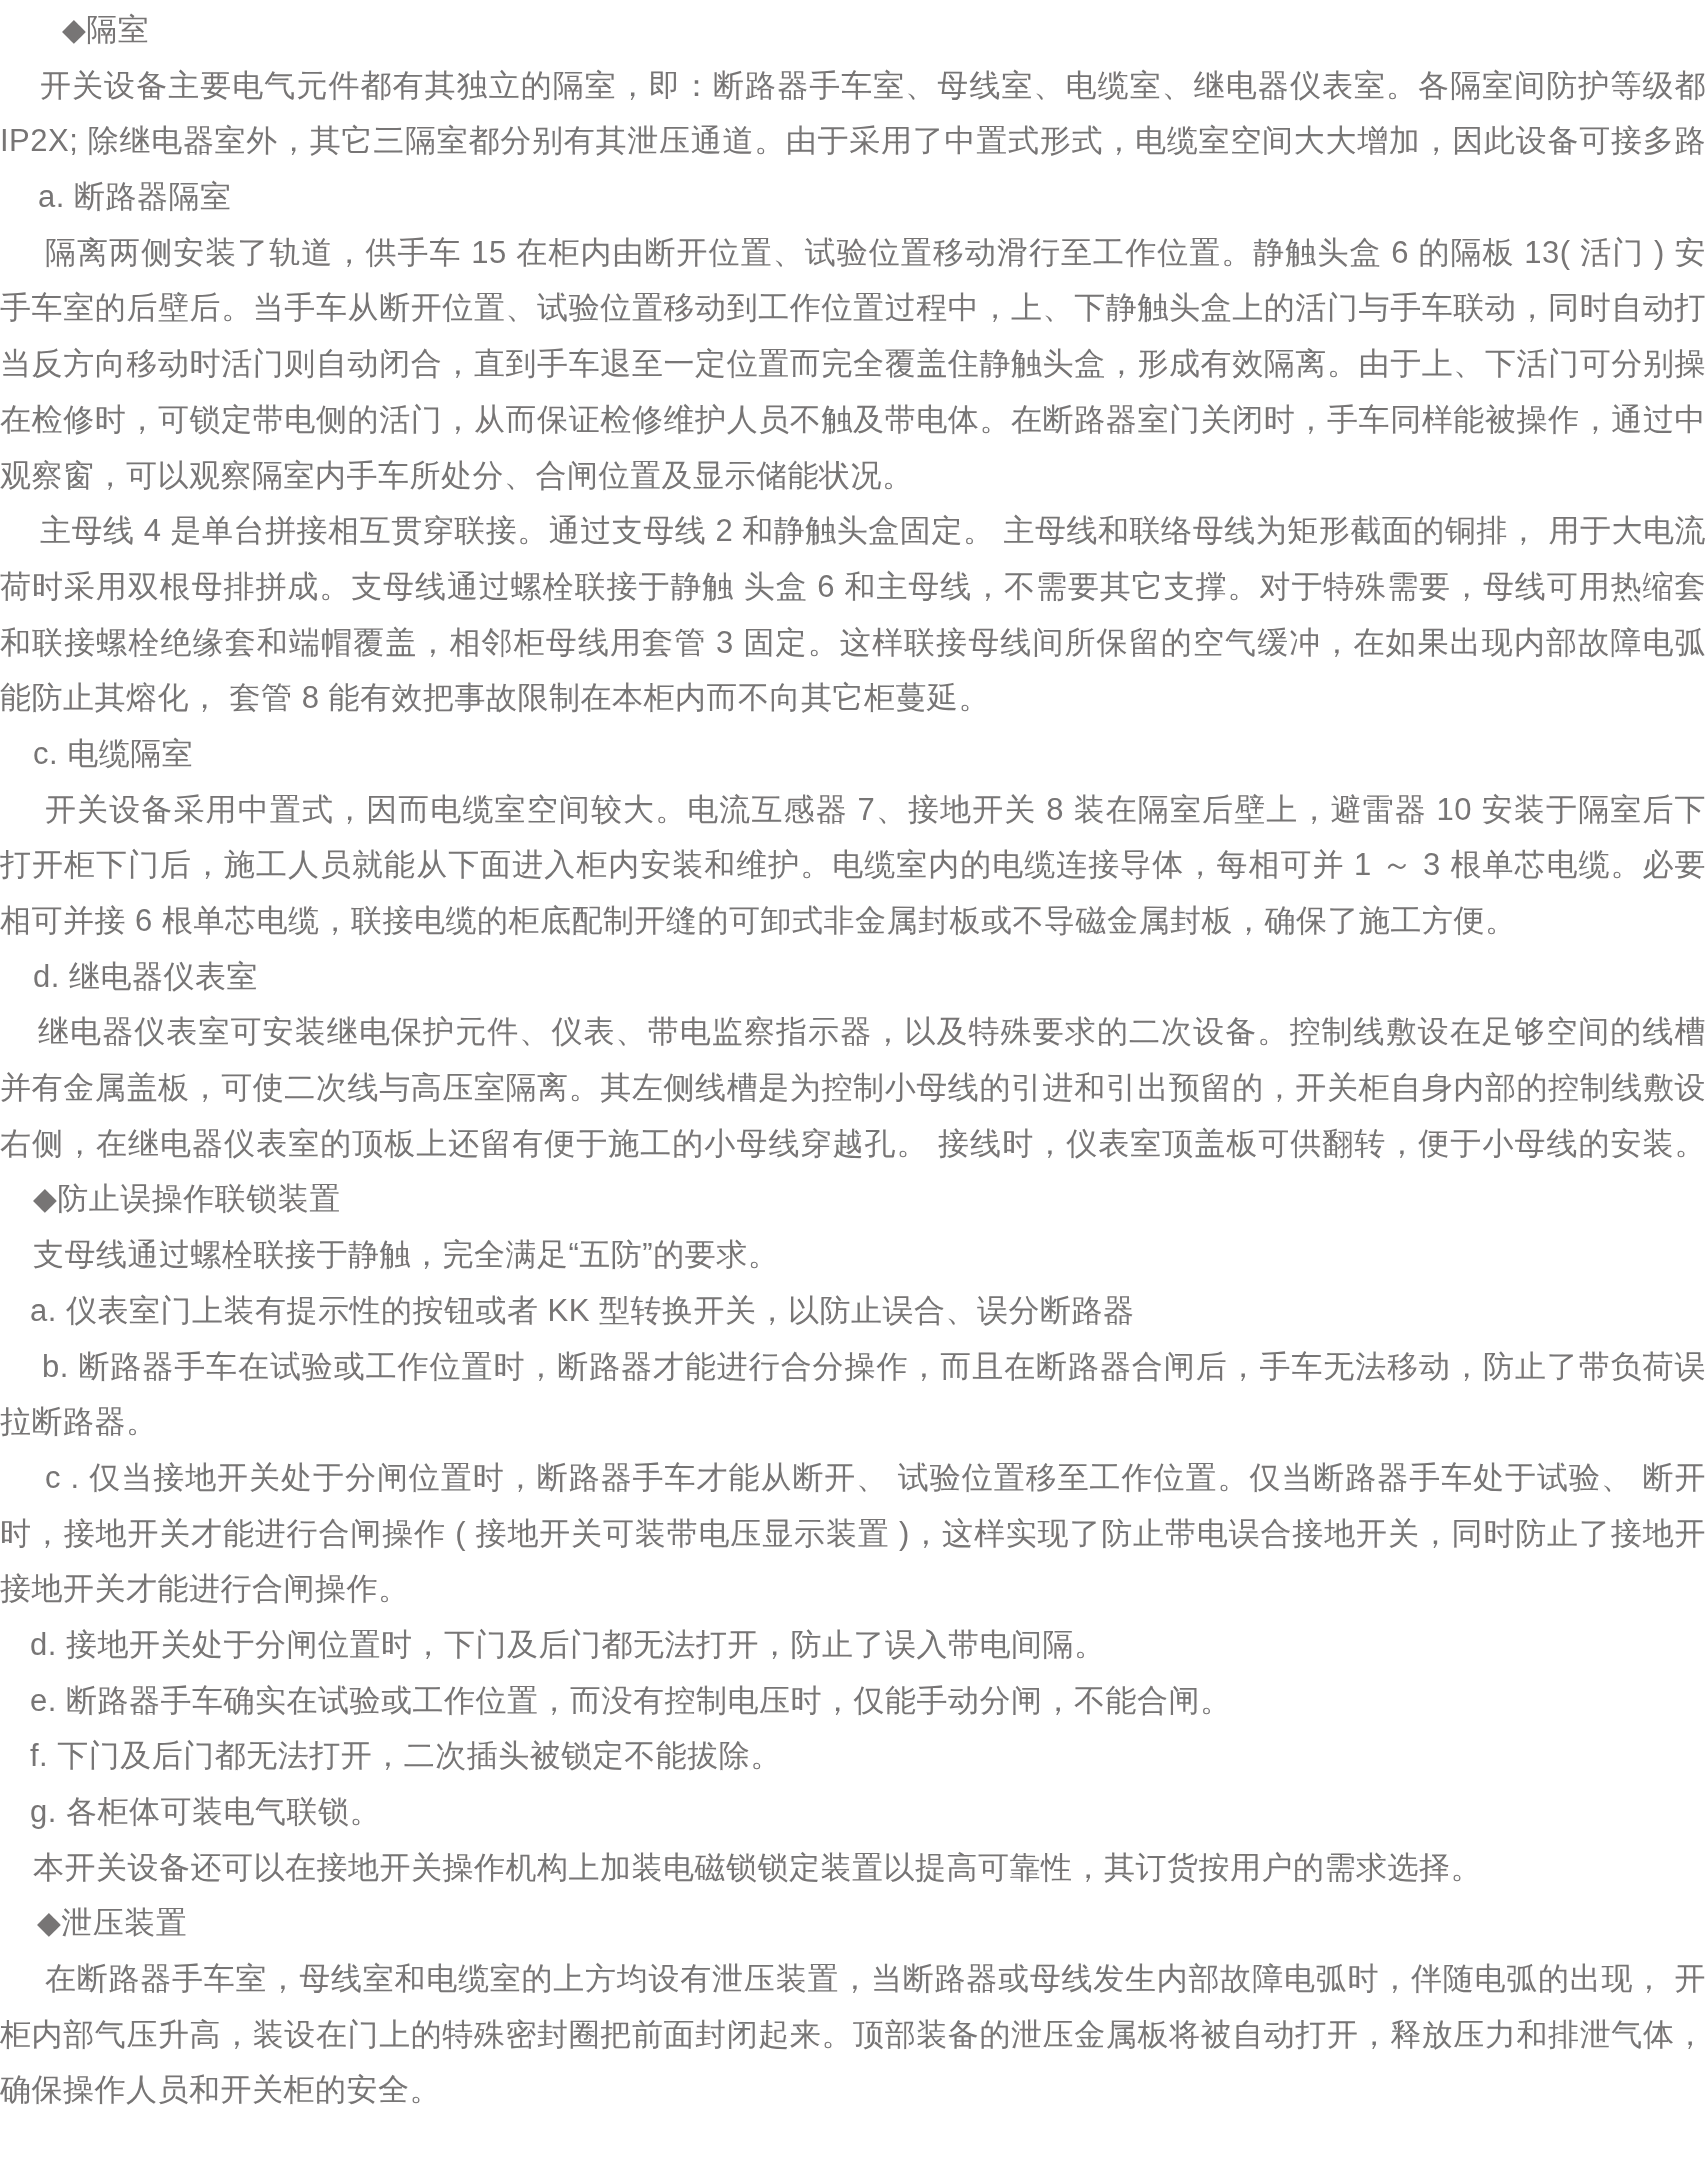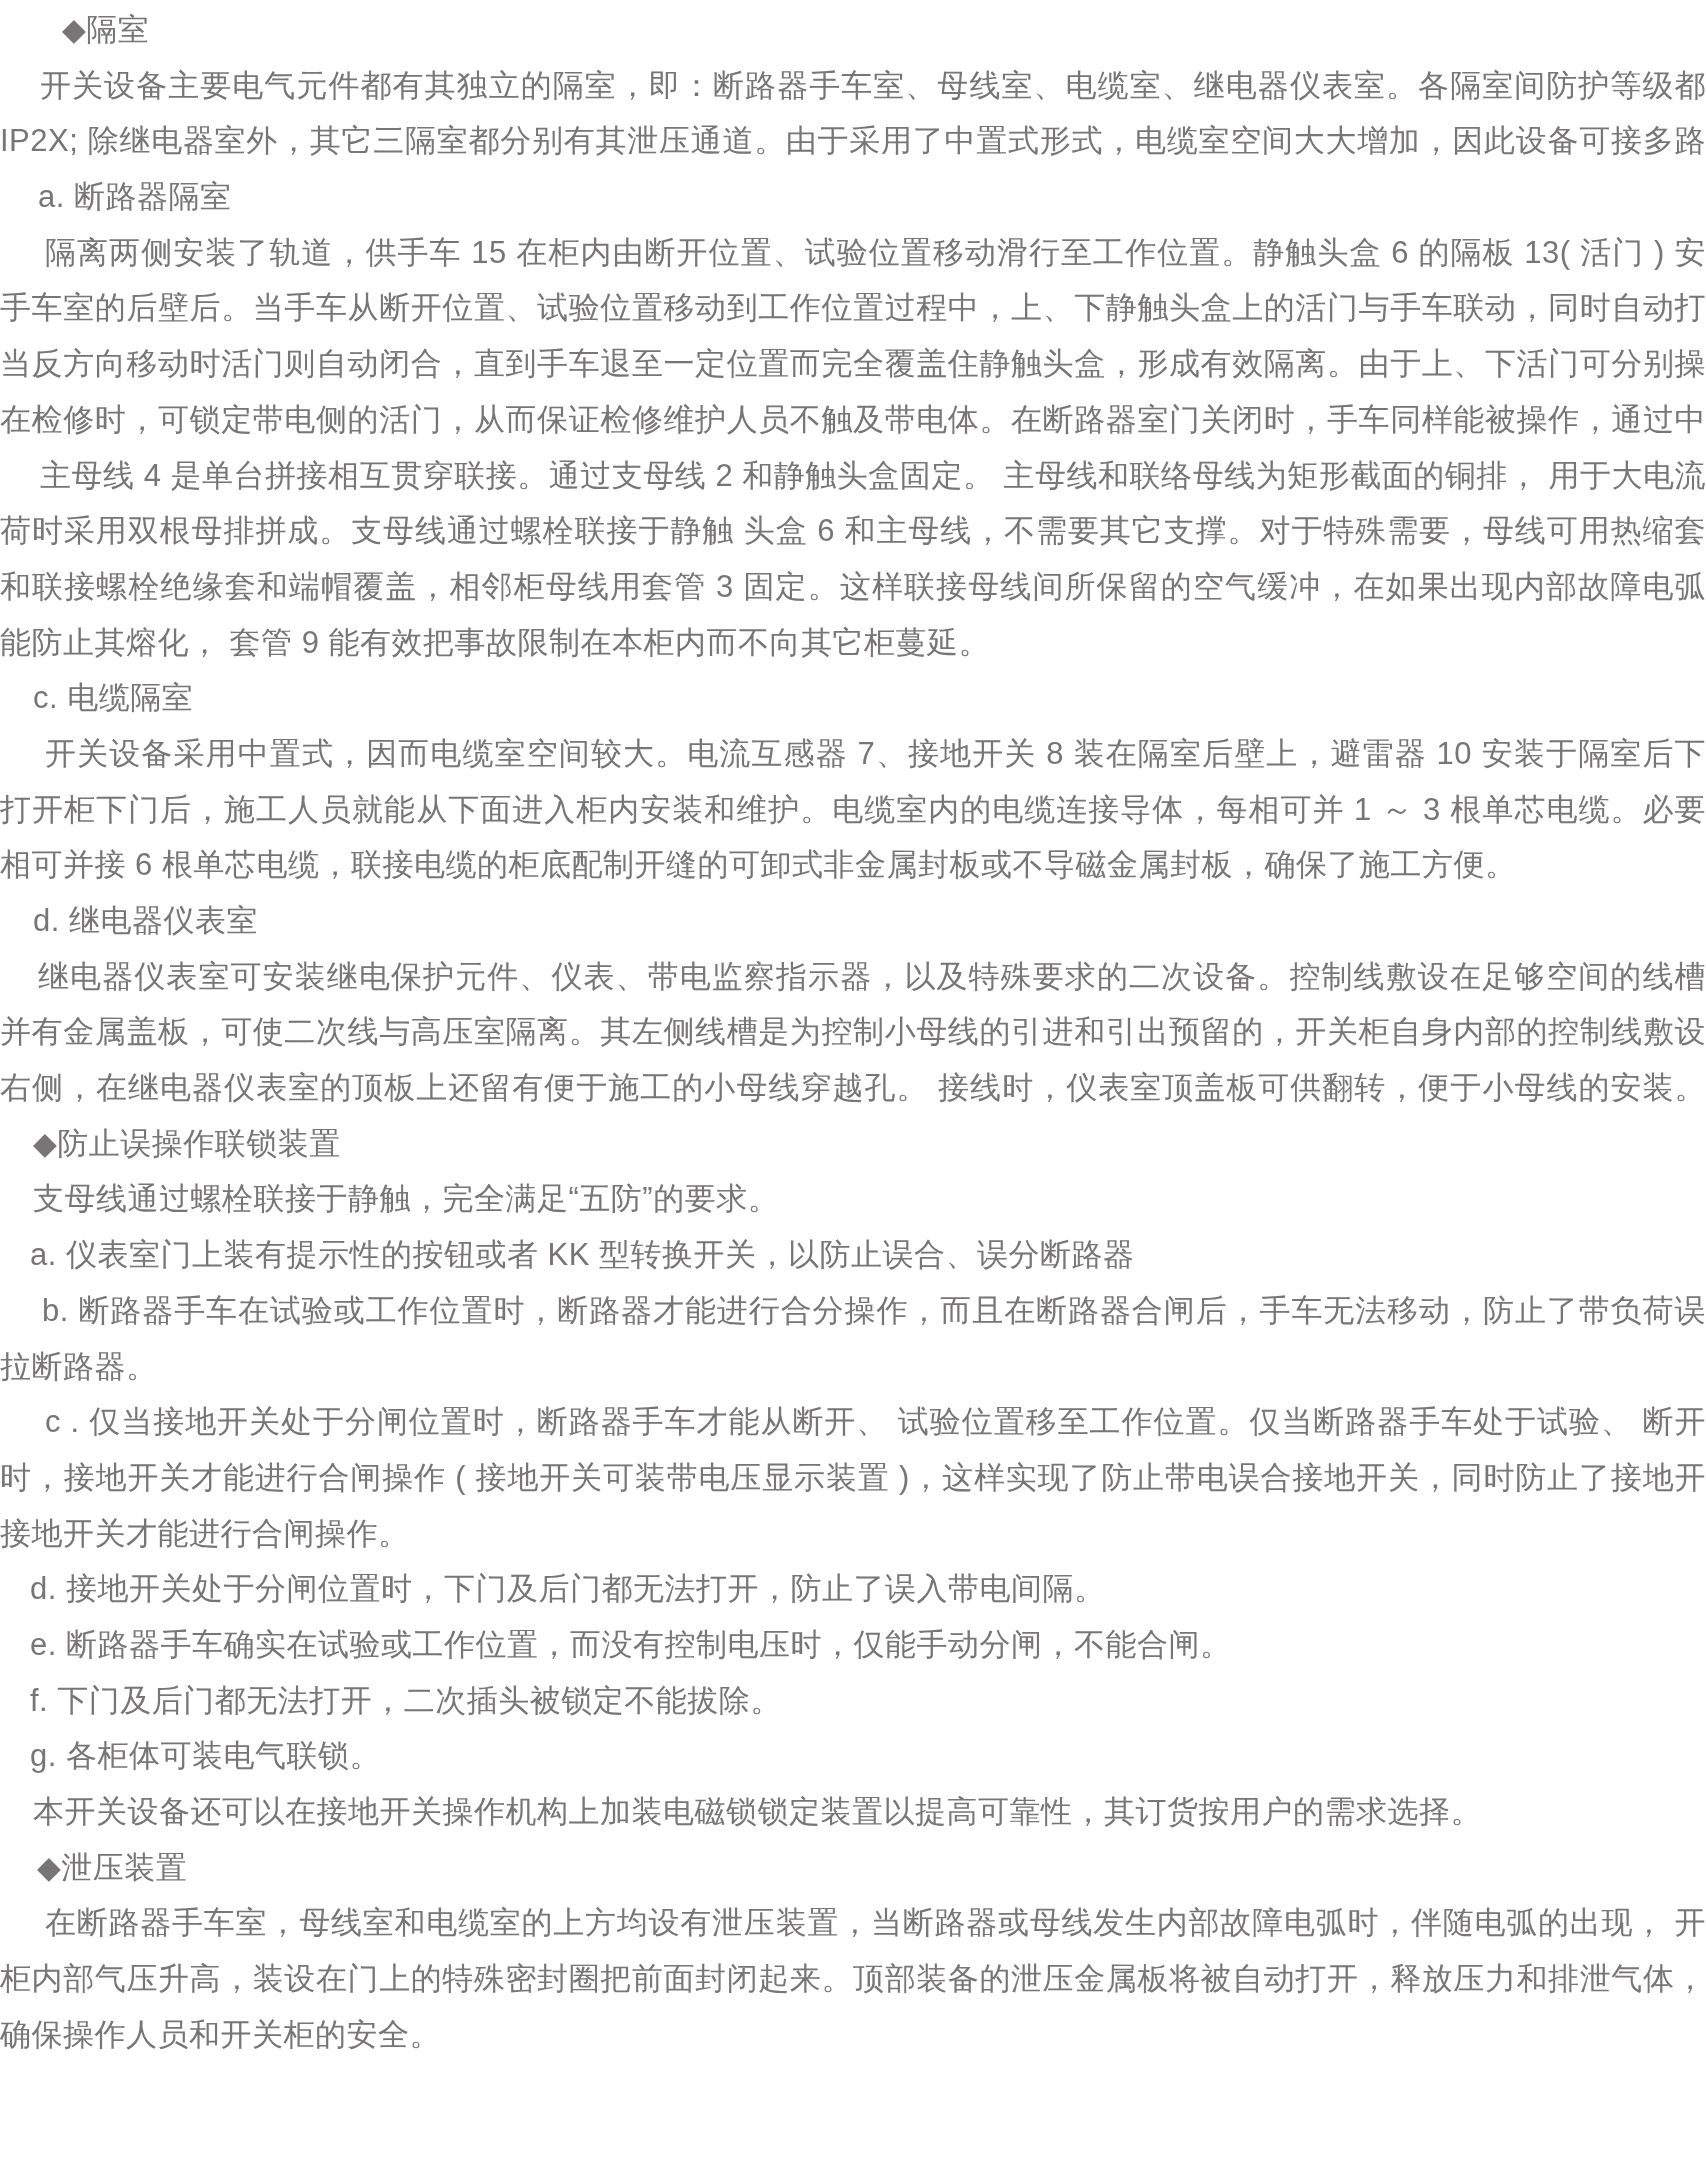--- a/index.html
+++ b/index.html
@@ -42,24 +42,25 @@
 
 <div class="doc">
   <div class="ln heading" style="--i:62px">◆隔室</div>
   <div class="ln j" style="--i:40px">开关设备主要电气元件都有其独立的隔室，即：断路器手车室、母线室、电缆室、继电器仪表室。各隔室间防护等级都达到</div>
   <div class="ln j" style="--i:0px">IP2X; 除继电器室外，其它三隔室都分别有其泄压通道。由于采用了中置式形式，电缆室空间大大增加，因此设备可接多路电缆。</div>
   <div class="ln" style="--i:38px">a.  断路器隔室</div>
   <div class="ln j" style="--i:45px">隔离两侧安装了轨道，供手车 15 在柜内由断开位置、试验位置移动滑行至工作位置。静触头盒 6 的隔板 13( 活门 ) 安装在</div>
   <div class="ln j" style="--i:0px">手车室的后壁后。当手车从断开位置、试验位置移动到工作位置过程中，上、下静触头盒上的活门与手车联动，同时自动打开；</div>
   <div class="ln j" style="--i:0px">当反方向移动时活门则自动闭合，直到手车退至一定位置而完全覆盖住静触头盒，形成有效隔离。由于上、下活门可分别操作，</div>
   <div class="ln j" style="--i:0px">在检修时，可锁定带电侧的活门，从而保证检修维护人员不触及带电体。在断路器室门关闭时，手车同样能被操作，通过中门</div>
+  <div class="ln" style="--i:0px">观察窗，可以观察隔室内手车所处分、合闸位置及显示储能状况。</div>
   <div class="ln j" style="--i:40px">主母线 4 是单台拼接相互贯穿联接。通过支母线 2 和静触头盒固定。 主母线和联络母线为矩形截面的铜排， 用于大电流负</div>
   <div class="ln j" style="--i:0px">荷时采用双根母排拼成。支母线通过螺栓联接于静触 头盒 6 和主母线，不需要其它支撑。对于特殊需要，母线可用热缩套管</div>
   <div class="ln j" style="--i:0px">和联接螺栓绝缘套和端帽覆盖，相邻柜母线用套管 3 固定。这样联接母线间所保留的空气缓冲，在如果出现内部故障电弧时，</div>
-  <div class="ln" style="--i:0px">能防止其熔化， 套管 9 能有效把事故限制在本柜内而不向其它柜蔓延。</div>
+  <div class="ln" style="--i:0px">能防止其熔化， 套管 8 能有效把事故限制在本柜内而不向其它柜蔓延。</div>
   <div class="ln" style="--i:33px">c. 电缆隔室</div>
   <div class="ln j" style="--i:45px">开关设备采用中置式，因而电缆室空间较大。电流互感器 7、接地开关 8 装在隔室后壁上，避雷器 10 安装于隔室后下部。</div>
   <div class="ln j" style="--i:0px">打开柜下门后，施工人员就能从下面进入柜内安装和维护。电缆室内的电缆连接导体，每相可并 1 ～ 3 根单芯电缆。必要时每</div>
   <div class="ln" style="--i:0px">相可并接 6 根单芯电缆，联接电缆的柜底配制开缝的可卸式非金属封板或不导磁金属封板，确保了施工方便。</div>
   <div class="ln" style="--i:33px">d. 继电器仪表室</div>
   <div class="ln j" style="--i:38px">继电器仪表室可安装继电保护元件、仪表、带电监察指示器，以及特殊要求的二次设备。控制线敷设在足够空间的线槽内，</div>
   <div class="ln j" style="--i:0px">并有金属盖板，可使二次线与高压室隔离。其左侧线槽是为控制小母线的引进和引出预留的，开关柜自身内部的控制线敷设在</div>
   <div class="ln j" style="--i:0px">右侧，在继电器仪表室的顶板上还留有便于施工的小母线穿越孔。 接线时，仪表室顶盖板可供翻转，便于小母线的安装。</div>
   <div class="ln heading" style="--i:33px">◆防止误操作联锁装置</div>
   <div class="ln" style="--i:33px">支母线通过螺栓联接于静触，完全满足“五防”的要求。</div>

